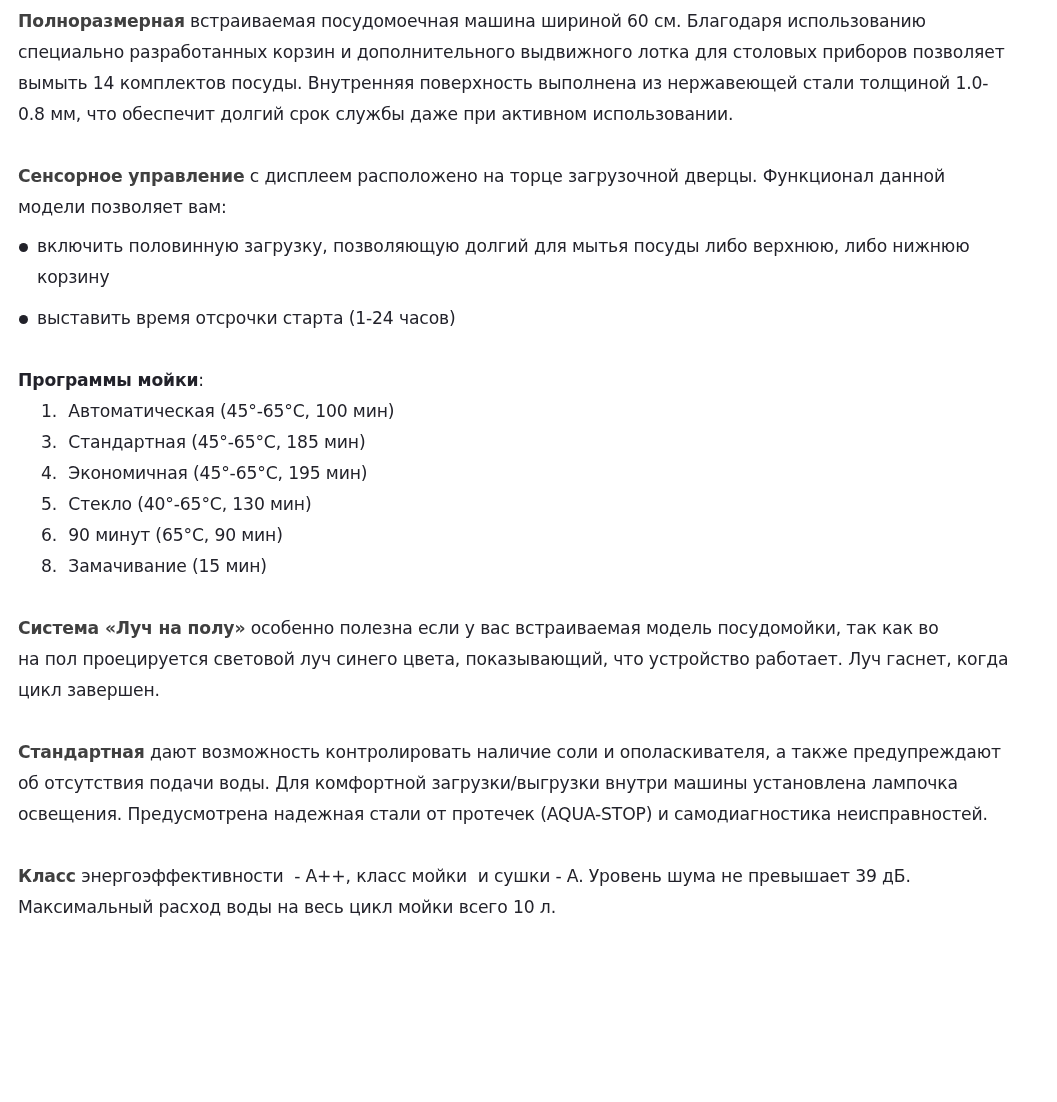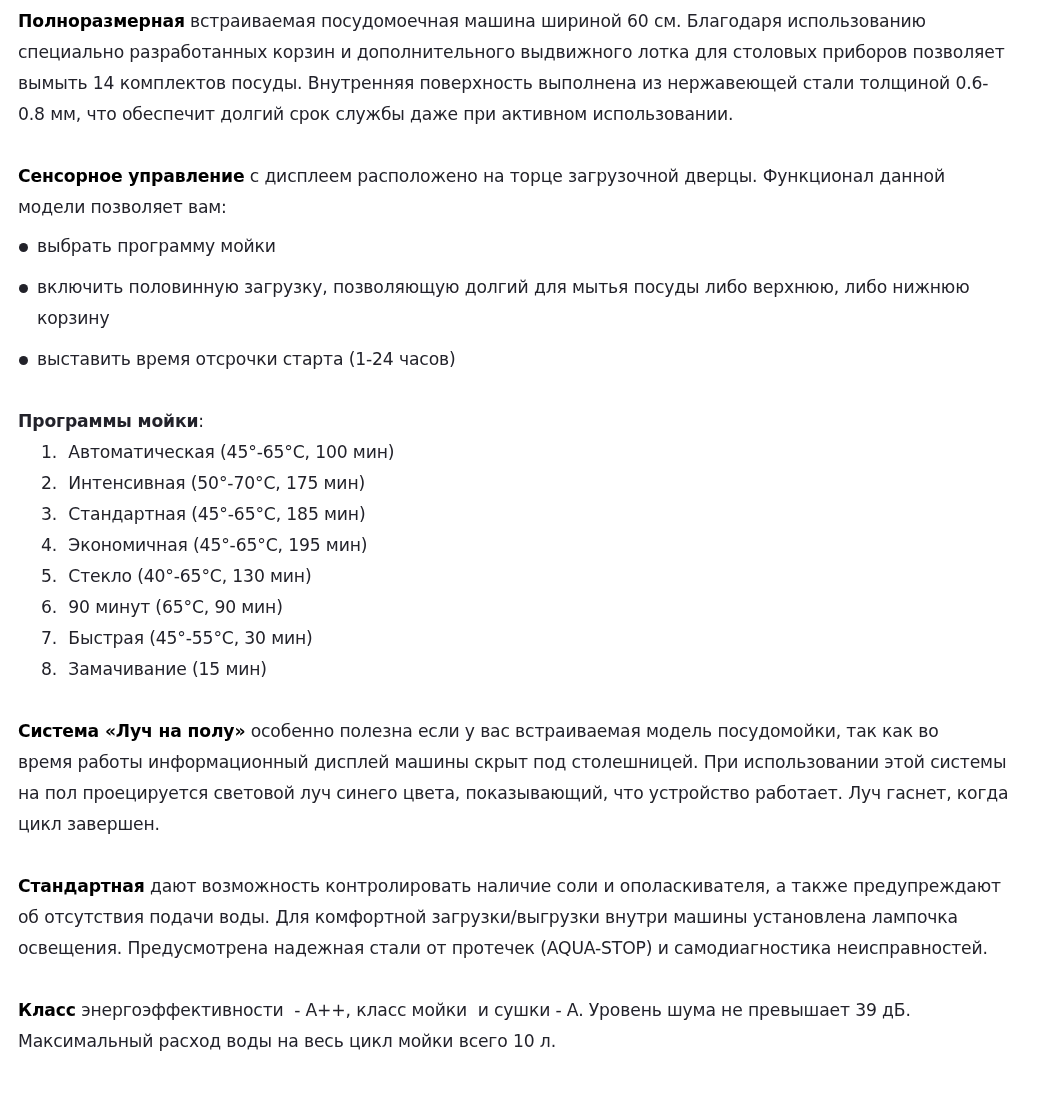--- a/index.html
+++ b/index.html
@@ -22,21 +22,21 @@
       font-size: 17.2px;
       line-height: 31px;
       letter-spacing: -0.15px;
     }
     .para {
       margin: 0 0 31px 0;
       white-space: normal;
     }
     .para b {
       font-weight: bold;
-      color: #000000;
+      color: #404040;
     }
     .line { display: block; white-space: nowrap; }
     .bullets {
       list-style: none;
       margin: 0 0 31px 0;
       padding: 0;
     }
     .bullets li {
       position: relative;
       padding-left: 19px;
@@ -66,63 +66,56 @@
     }
   </style>
 </head>
 <body>
 
 <div class="content">
 
   <p class="para">
     <span class="line"><b>Полноразмерная</b><span> встраиваемая посудомоечная машина шириной 60 см. Благодаря использованию</span></span>
     <span class="line">специально разработанных корзин и дополнительного выдвижного лотка для столовых приборов позволяет</span>
-    <span class="line">вымыть 14 комплектов посуды. Внутренняя поверхность выполнена из нержавеющей стали толщиной 0.6-</span>
+    <span class="line">вымыть 14 комплектов посуды. Внутренняя поверхность выполнена из нержавеющей стали толщиной 1.0-</span>
     <span class="line">0.8 мм, что обеспечит долгий срок службы даже при активном использовании.</span>
   </p>
 
   <div>
     <p class="para" style="margin-bottom:8px">
       <span class="line"><b>Сенсорное управление</b><span> с дисплеем расположено на торце загрузочной дверцы. Функционал данной</span></span>
       <span class="line">модели позволяет вам:</span>
     </p>
     <ul class="bullets">
-      <li>
-        <span class="bullet"></span>
-        <span class="line">выбрать программу мойки</span>
-      </li>
       <li>
         <span class="bullet"></span>
         <span class="line">включить половинную загрузку, позволяющую долгий для мытья посуды либо верхнюю, либо нижнюю</span>
         <span class="line">корзину</span>
       </li>
       <li>
         <span class="bullet"></span>
         <span class="line">выставить время отсрочки старта (1-24 часов)</span>
       </li>
     </ul>
   </div>
 
   <div>
     <div class="line"><b>Программы мойки</b><span>:</span></div>
     <ol class="programs">
       <li><span class="num">1.</span> <span>Автоматическая (45°-65°C, 100 мин)</span></li>
-      <li><span class="num">2.</span> <span>Интенсивная (50°-70°C, 175 мин)</span></li>
       <li><span class="num">3.</span> <span>Стандартная (45°-65°C, 185 мин)</span></li>
       <li><span class="num">4.</span> <span>Экономичная (45°-65°C, 195 мин)</span></li>
       <li><span class="num">5.</span> <span>Стекло (40°-65°C, 130 мин)</span></li>
       <li><span class="num">6.</span> <span>90 минут (65°C, 90 мин)</span></li>
-      <li><span class="num">7.</span> <span>Быстрая (45°-55°C, 30 мин)</span></li>
       <li><span class="num">8.</span> <span>Замачивание (15 мин)</span></li>
     </ol>
   </div>
 
   <p class="para">
     <span class="line"><b>Система «Луч на полу»</b><span> особенно полезна если у вас встраиваемая модель посудомойки, так как во</span></span>
-    <span class="line">время работы информационный дисплей машины скрыт под столешницей. При использовании этой системы</span>
     <span class="line">на пол проецируется световой луч синего цвета, показывающий, что устройство работает. Луч гаснет, когда</span>
     <span class="line">цикл завершен.</span>
   </p>
 
   <p class="para">
     <span class="line"><b>Стандартная</b><span> дают возможность контролировать наличие соли и ополаскивателя, а также предупреждают</span></span>
     <span class="line">об отсутствия подачи воды. Для комфортной загрузки/выгрузки внутри машины установлена лампочка</span>
     <span class="line">освещения. Предусмотрена надежная стали от протечек (AQUA-STOP) и самодиагностика неисправностей.</span>
   </p>
 

